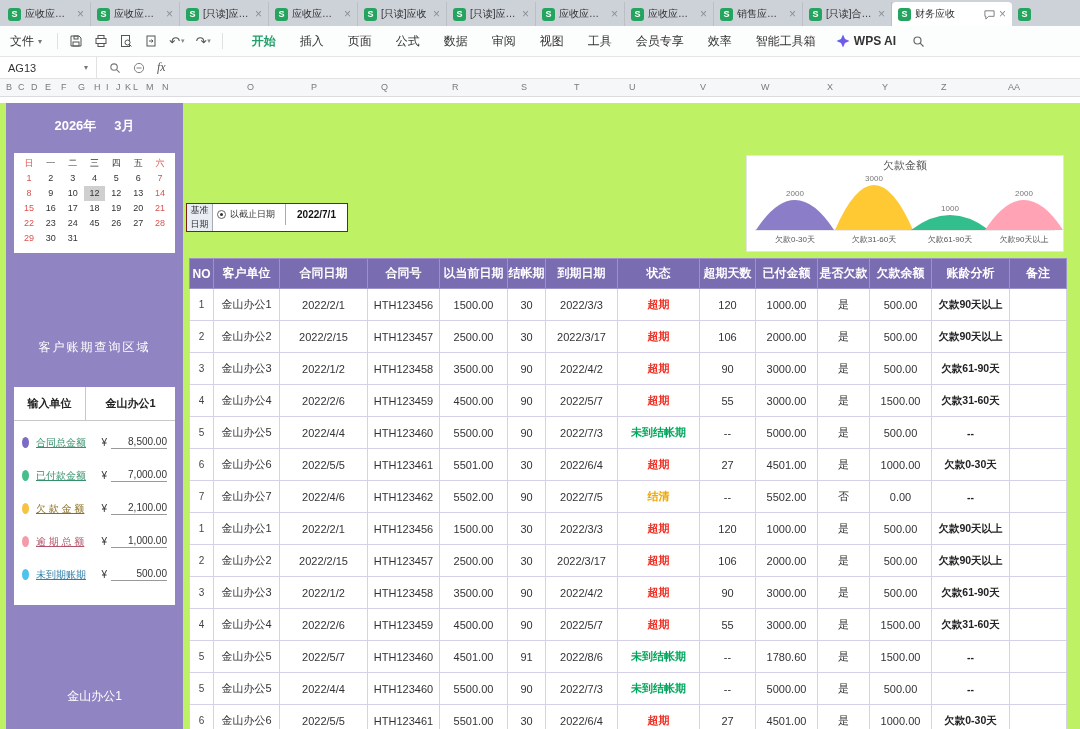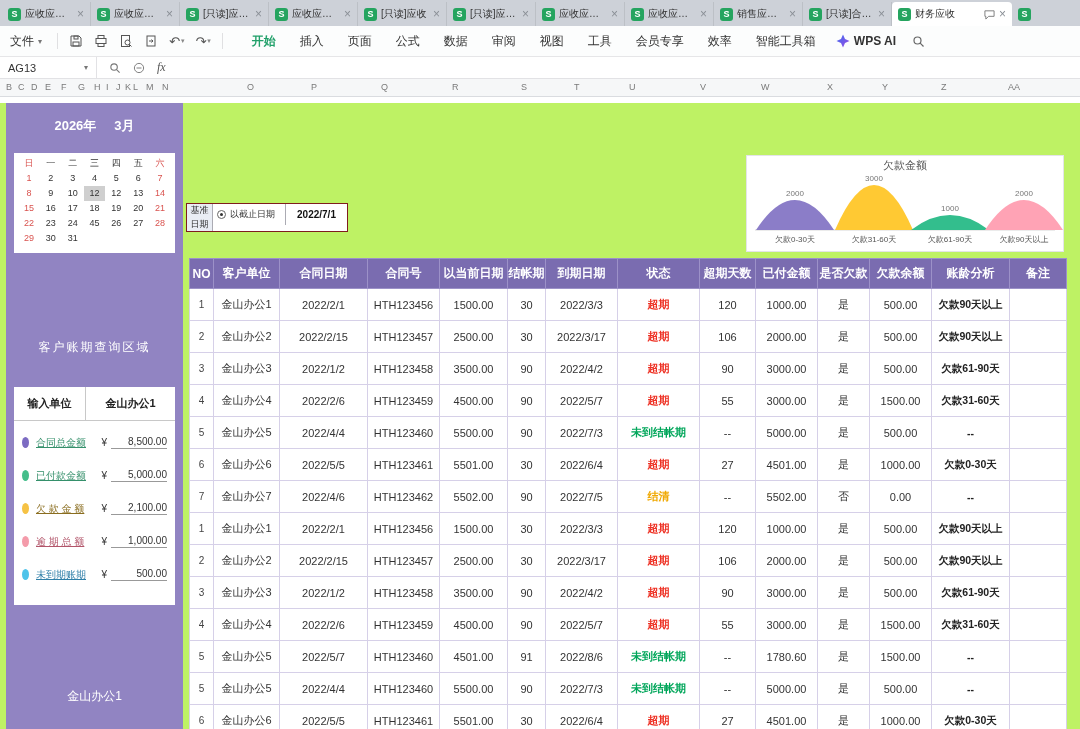--- a/index.html
+++ b/index.html
@@ -352,21 +352,21 @@
             <div class="legend-row">
               <span class="dot" style="background: rgb(124, 107, 194);"></span>
               <span class="legend-label" style="color: rgb(53, 144, 107);">合同总金额</span>
               <span class="legend-cur">¥</span>
               <span class="legend-val">8,500.00</span>
             </div>
             <div class="legend-row">
               <span class="dot" style="background: rgb(69, 190, 139);"></span>
               <span class="legend-label" style="color: rgb(53, 144, 107);">已付款金额</span>
               <span class="legend-cur">¥</span>
-              <span class="legend-val">5,000.00</span>
+              <span class="legend-val">7,000.00</span>
             </div>
             <div class="legend-row">
               <span class="dot" style="background: rgb(246, 194, 68);"></span>
               <span class="legend-label" style="color: rgb(138, 109, 31);">欠 款 金 额</span>
               <span class="legend-cur">¥</span>
               <span class="legend-val">2,100.00</span>
             </div>
             <div class="legend-row">
               <span class="dot" style="background: rgb(244, 155, 170);"></span>
               <span class="legend-label" style="color: rgb(178, 85, 106);">逾 期 总 额</span>

